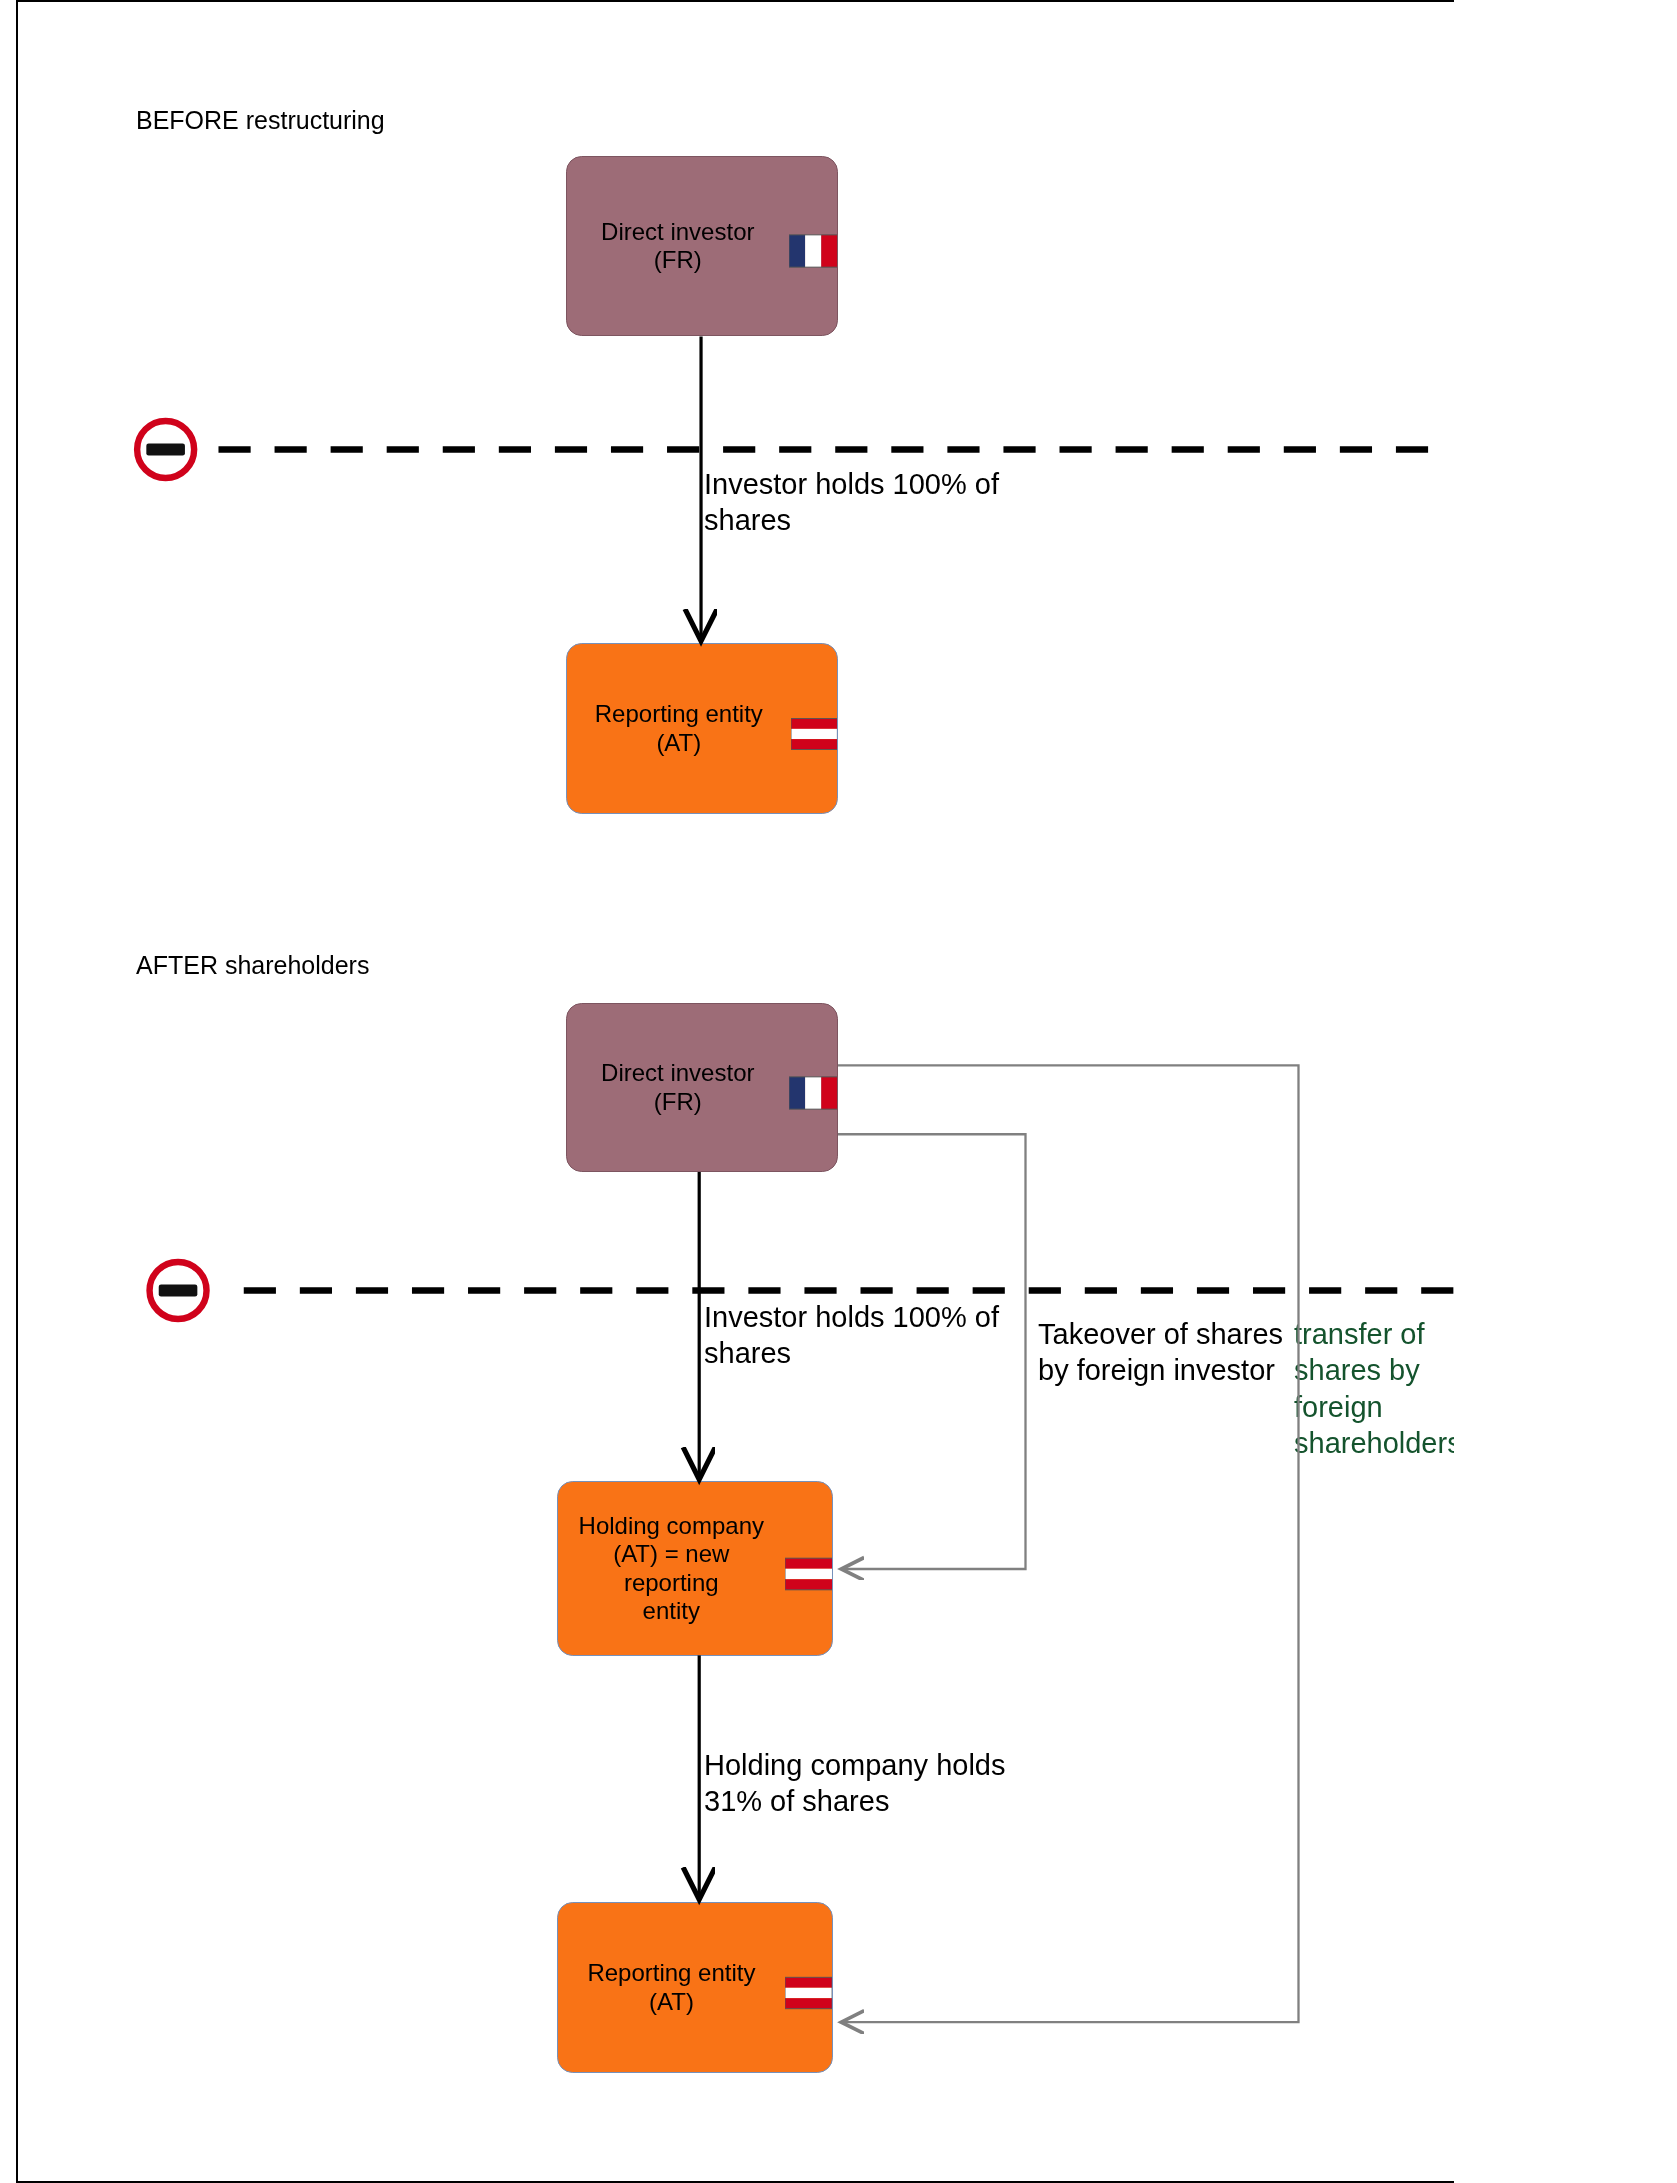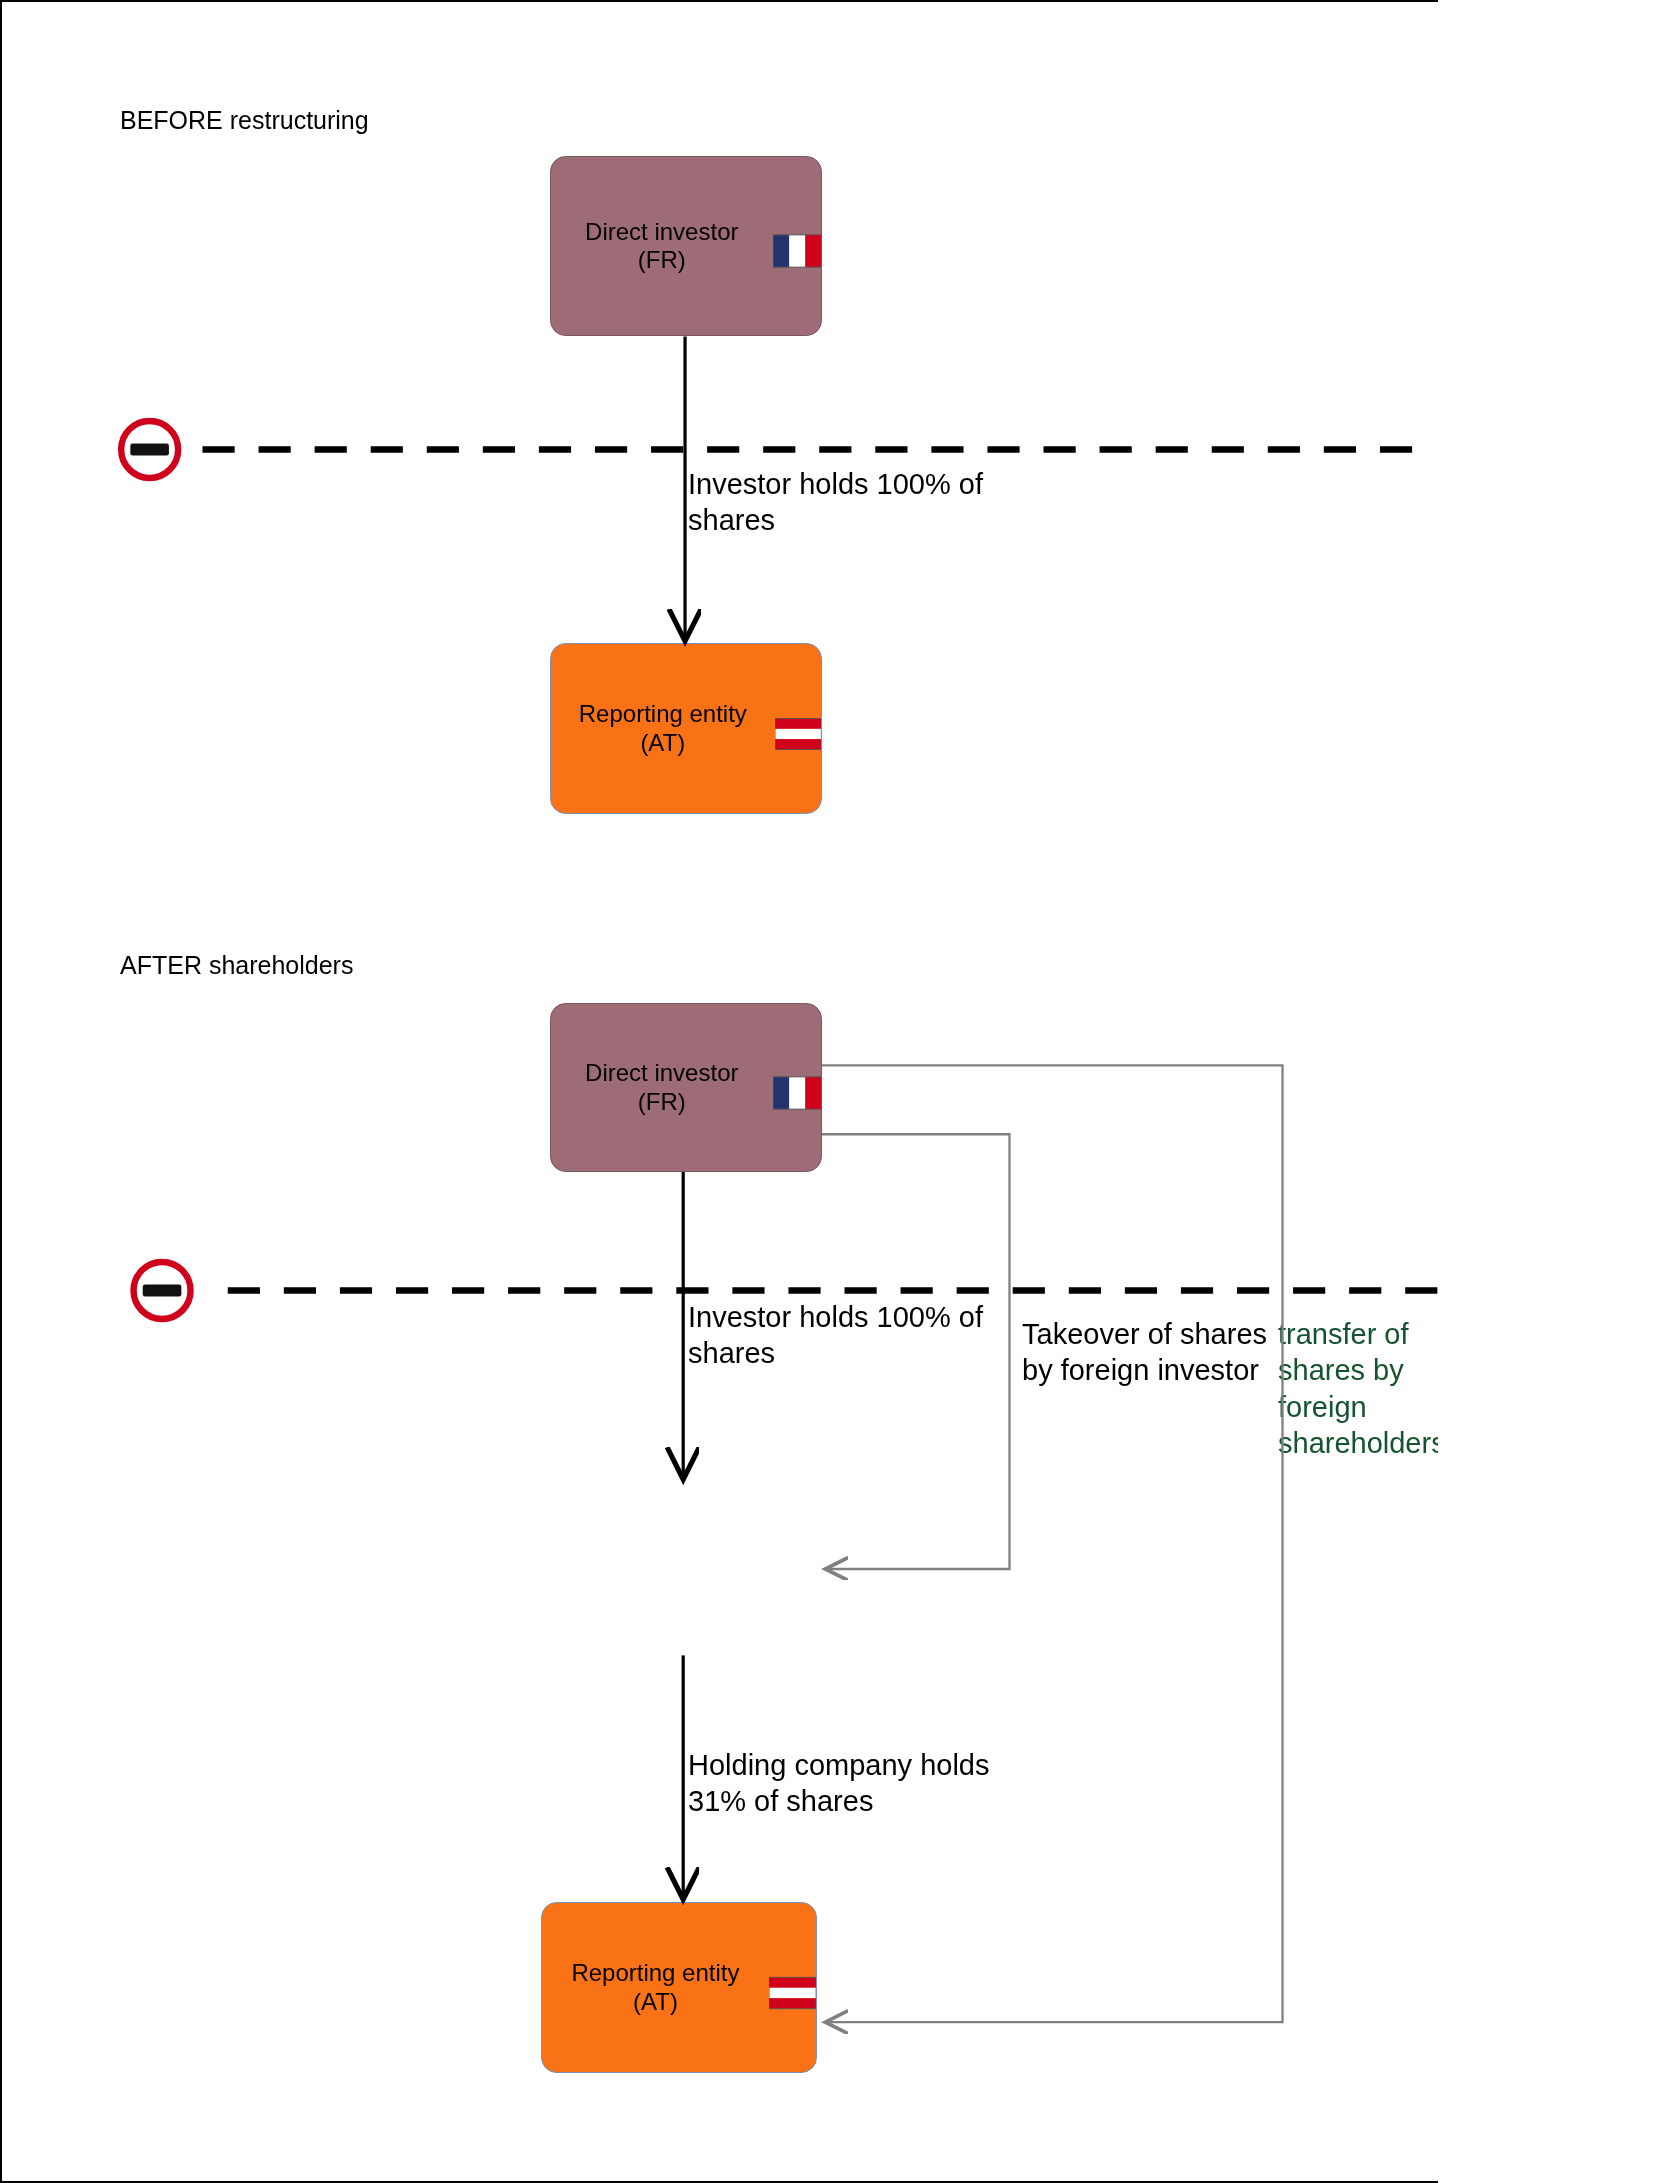--- a/index.html
+++ b/index.html
@@ -9,20 +9,21 @@
   }
   body {
     font-family: "Liberation Sans", sans-serif;
   }
   #canvas {
     position: relative;
     width: 1438px;
     height: 2183px;
     background: #ffffff;
     overflow: hidden;
+    margin-left: 16px;
   }
   .border-frame {
     position: absolute;
     left: 0;
     top: 0;
     width: 1678px;
     height: 2183px;
     box-sizing: border-box;
     border: 2.8px solid #000000;
     pointer-events: none;
@@ -124,20 +125,31 @@
   <div class="node investor" id="after-investor" style="left:550px; top:1003px; width:272px; height:169px;">
     <div class="node-label">Direct investor (FR)</div>
     <svg class="flag" viewBox="0 0 30 20">
       <rect x="0" y="0" width="10" height="20" fill="#23356e"></rect>
       <rect x="10" y="0" width="10" height="20" fill="#ffffff"></rect>
       <rect x="20" y="0" width="10" height="20" fill="#d0021b"></rect>
       <rect x="0" y="0" width="30" height="20" fill="none" stroke="#555" stroke-width="0.6"></rect>
     </svg>
   </div>
 
+  <div class="node entity" id="after-holding" style="left:541px; top:1481px; width:276px; height:175px;">
+    <div class="node-label">Holding company
+(AT) = new reporting
+entity</div>
+    <svg class="flag" viewBox="0 0 30 20">
+      <rect x="0" y="0" width="30" height="6.67" fill="#d0021b"></rect>
+      <rect x="0" y="6.67" width="30" height="6.66" fill="#ffffff"></rect>
+      <rect x="0" y="13.33" width="30" height="6.67" fill="#d0021b"></rect>
+      <rect x="0" y="0" width="30" height="20" fill="none" stroke="#555" stroke-width="0.6"></rect>
+    </svg>
+  </div>
 
   <div class="node entity" id="after-entity" style="left:541px; top:1902px; width:276px; height:171px;">
     <div class="node-label">Reporting entity (AT)</div>
     <svg class="flag" viewBox="0 0 30 20">
       <rect x="0" y="0" width="30" height="6.67" fill="#d0021b"></rect>
       <rect x="0" y="6.67" width="30" height="6.66" fill="#ffffff"></rect>
       <rect x="0" y="13.33" width="30" height="6.67" fill="#d0021b"></rect>
       <rect x="0" y="0" width="30" height="20" fill="none" stroke="#555" stroke-width="0.6"></rect>
     </svg>
   </div>

